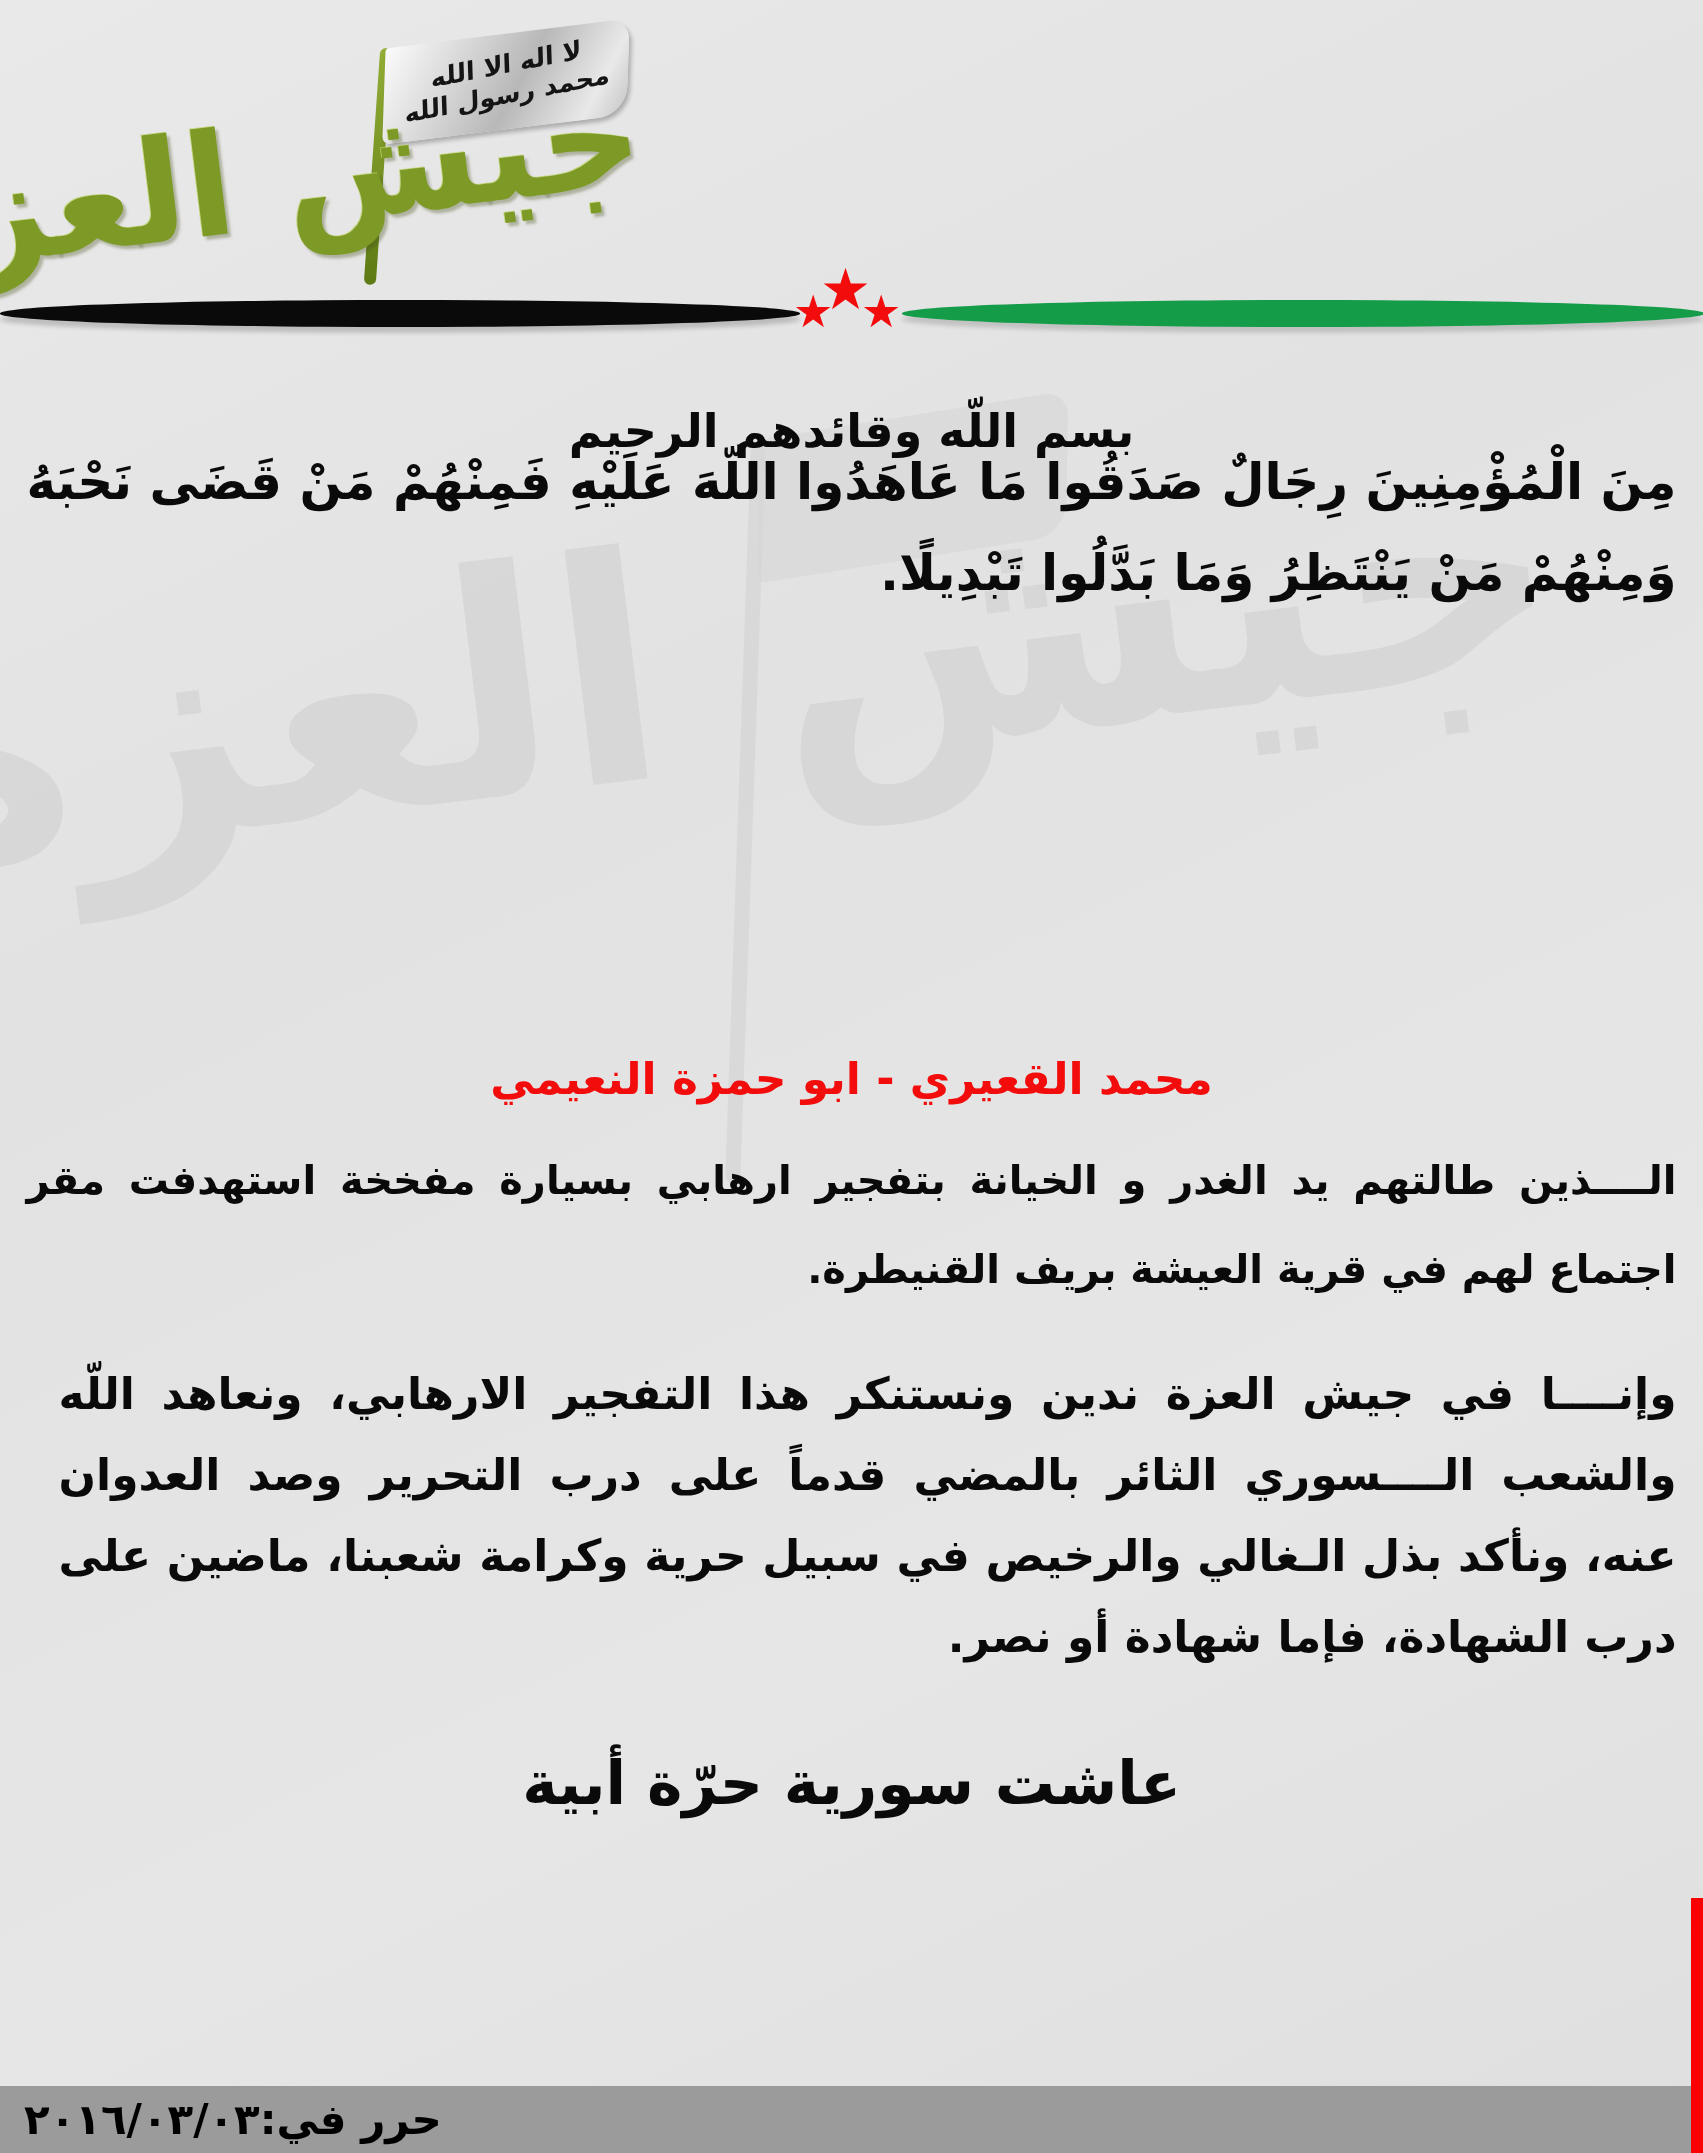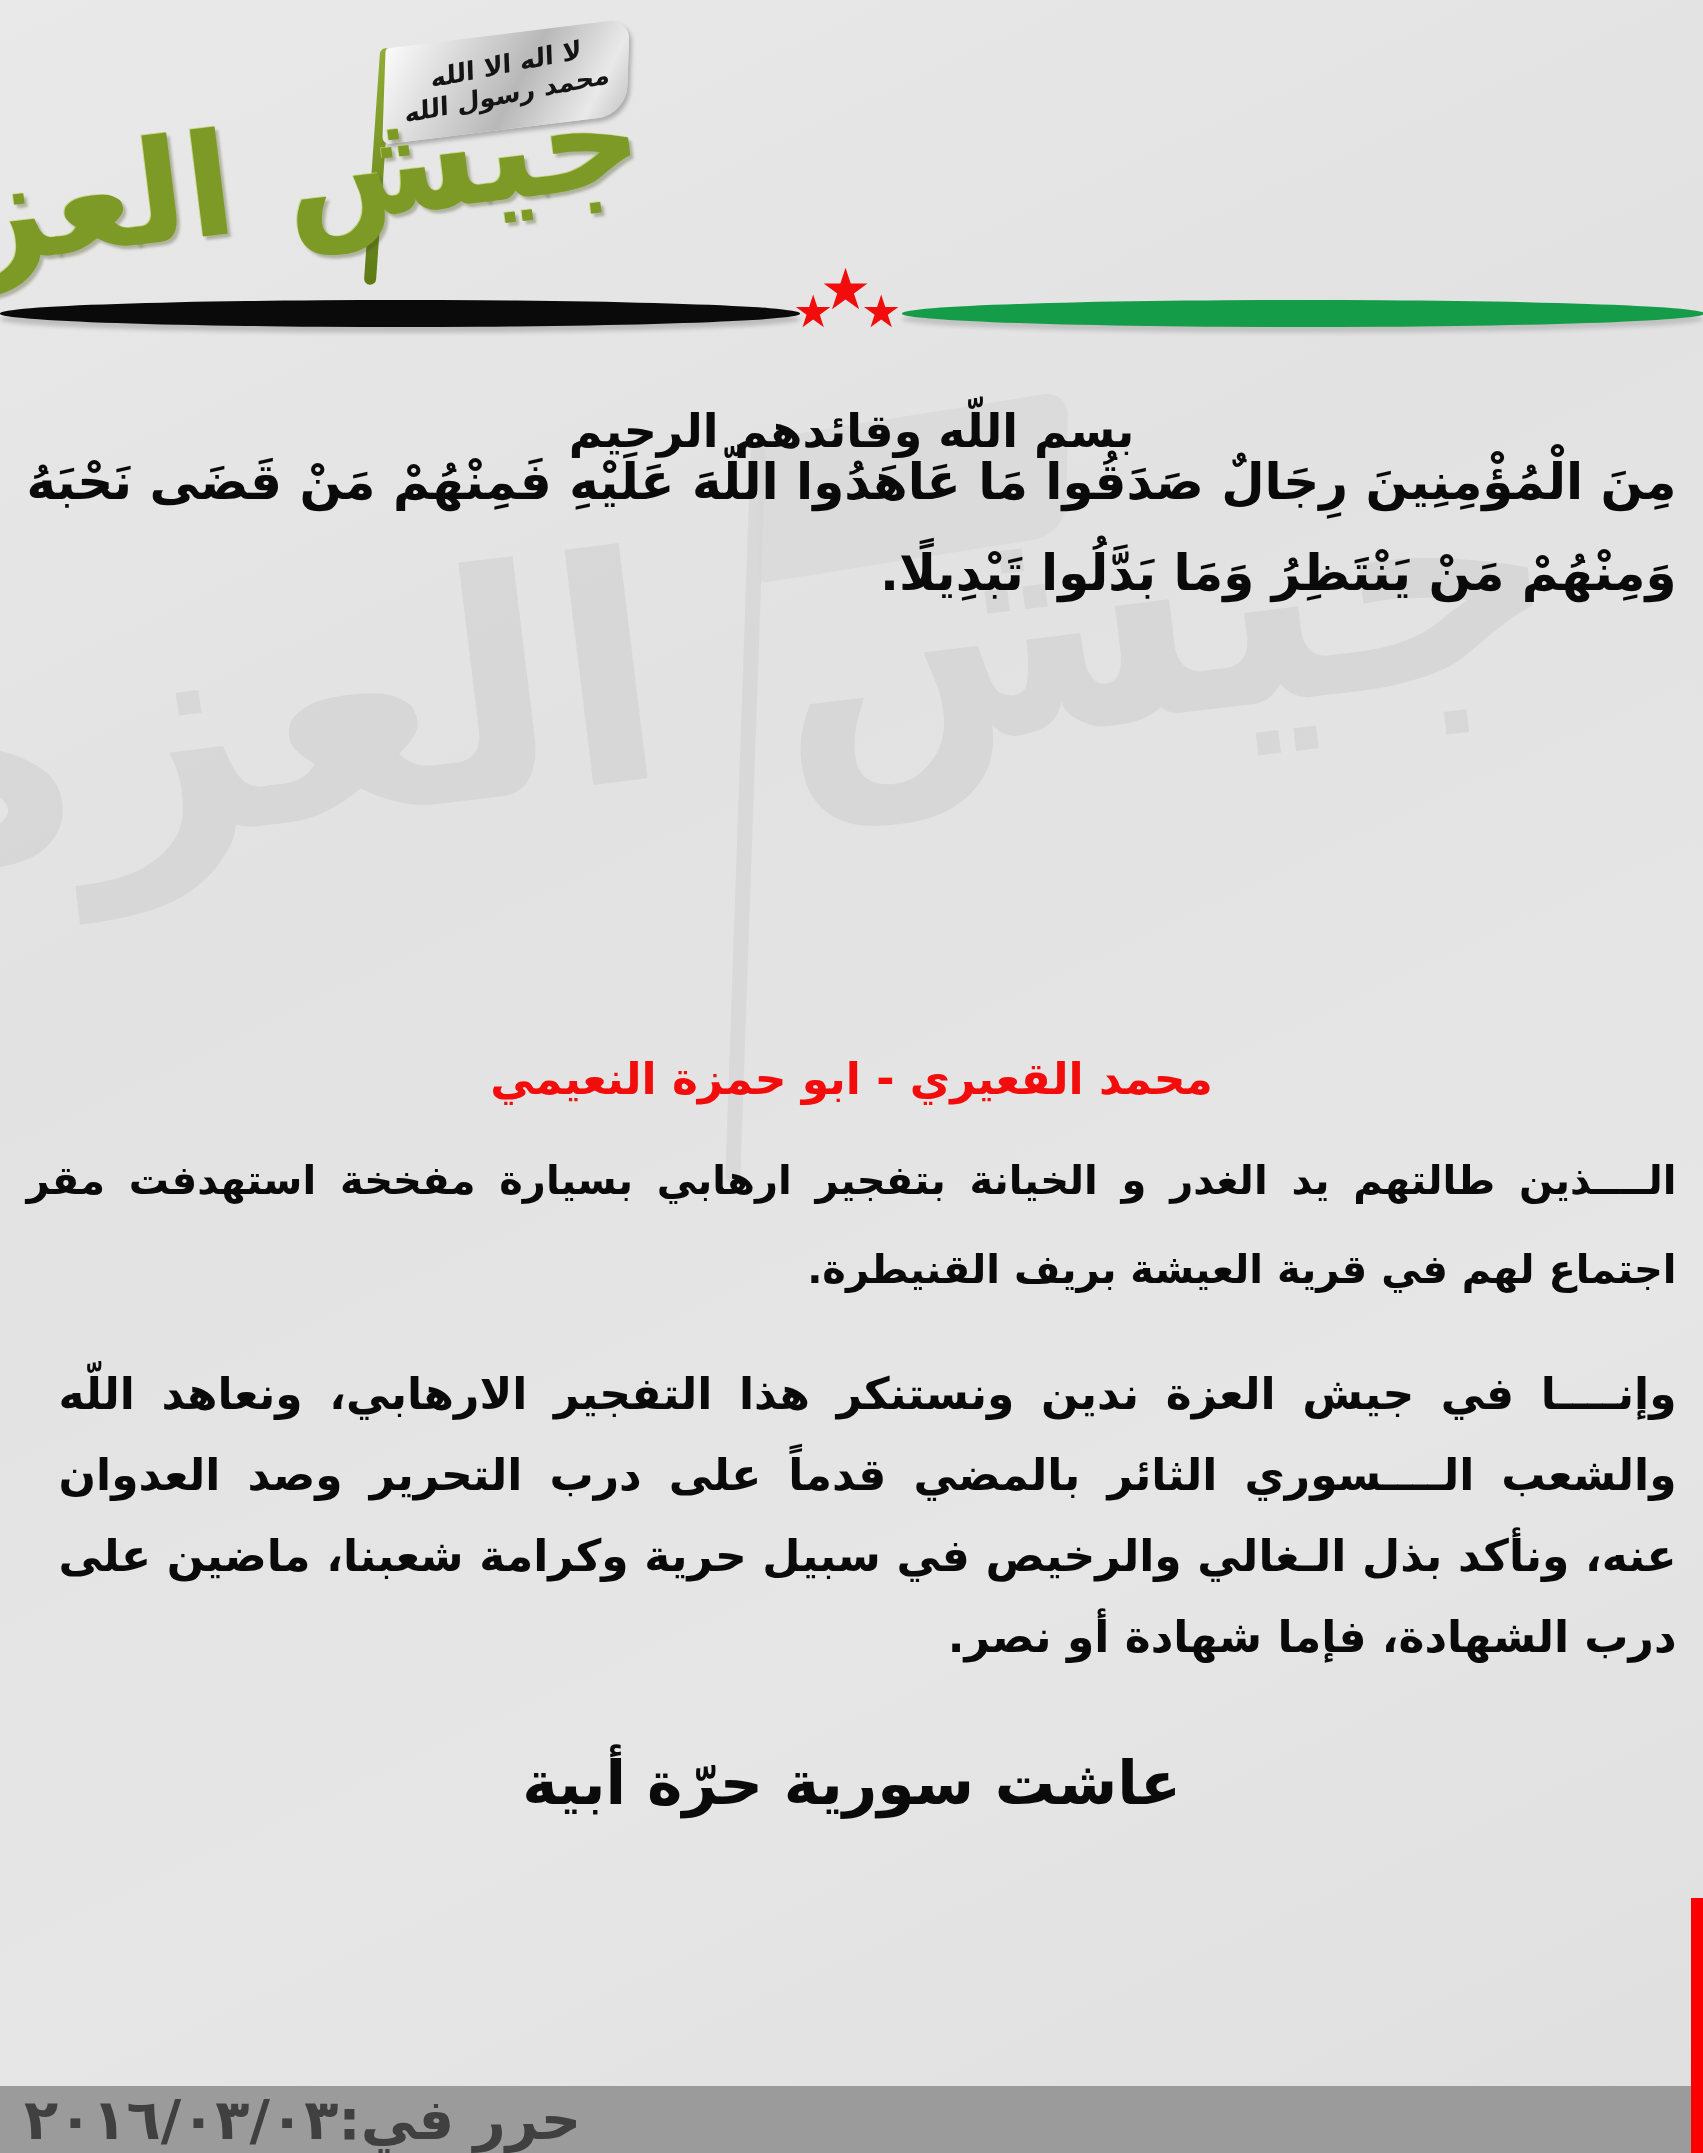--- a/index.html
+++ b/index.html
@@ -96,21 +96,21 @@
   .p-attack{top:1136px;text-align:justify;font-size:40px;line-height:89px;}
   .p-pledge{top:1353px;text-align:justify;font-size:44px;line-height:81px;margin-left:32px;}
   .p-closing{top:1749px;text-align:center;font-size:60px;line-height:68px;}
   
   .footer{
     position:absolute;left:0;bottom:0;width:1703px;height:68px;
     background:#9b9b9b;
   }
   .footer-text{
     position:absolute;left:24px;top:0;height:68px;line-height:68px;
-    direction:rtl;color:#404040;font-size:56px;
+    direction:rtl;color:#000000;font-size:42px;
   }
   .red-strip{
     position:absolute;right:0;bottom:0;width:12.3px;height:256px;
     background:#fb0000;
   }
 </style>
 </head>
 <body>
 
 <div class="page">

